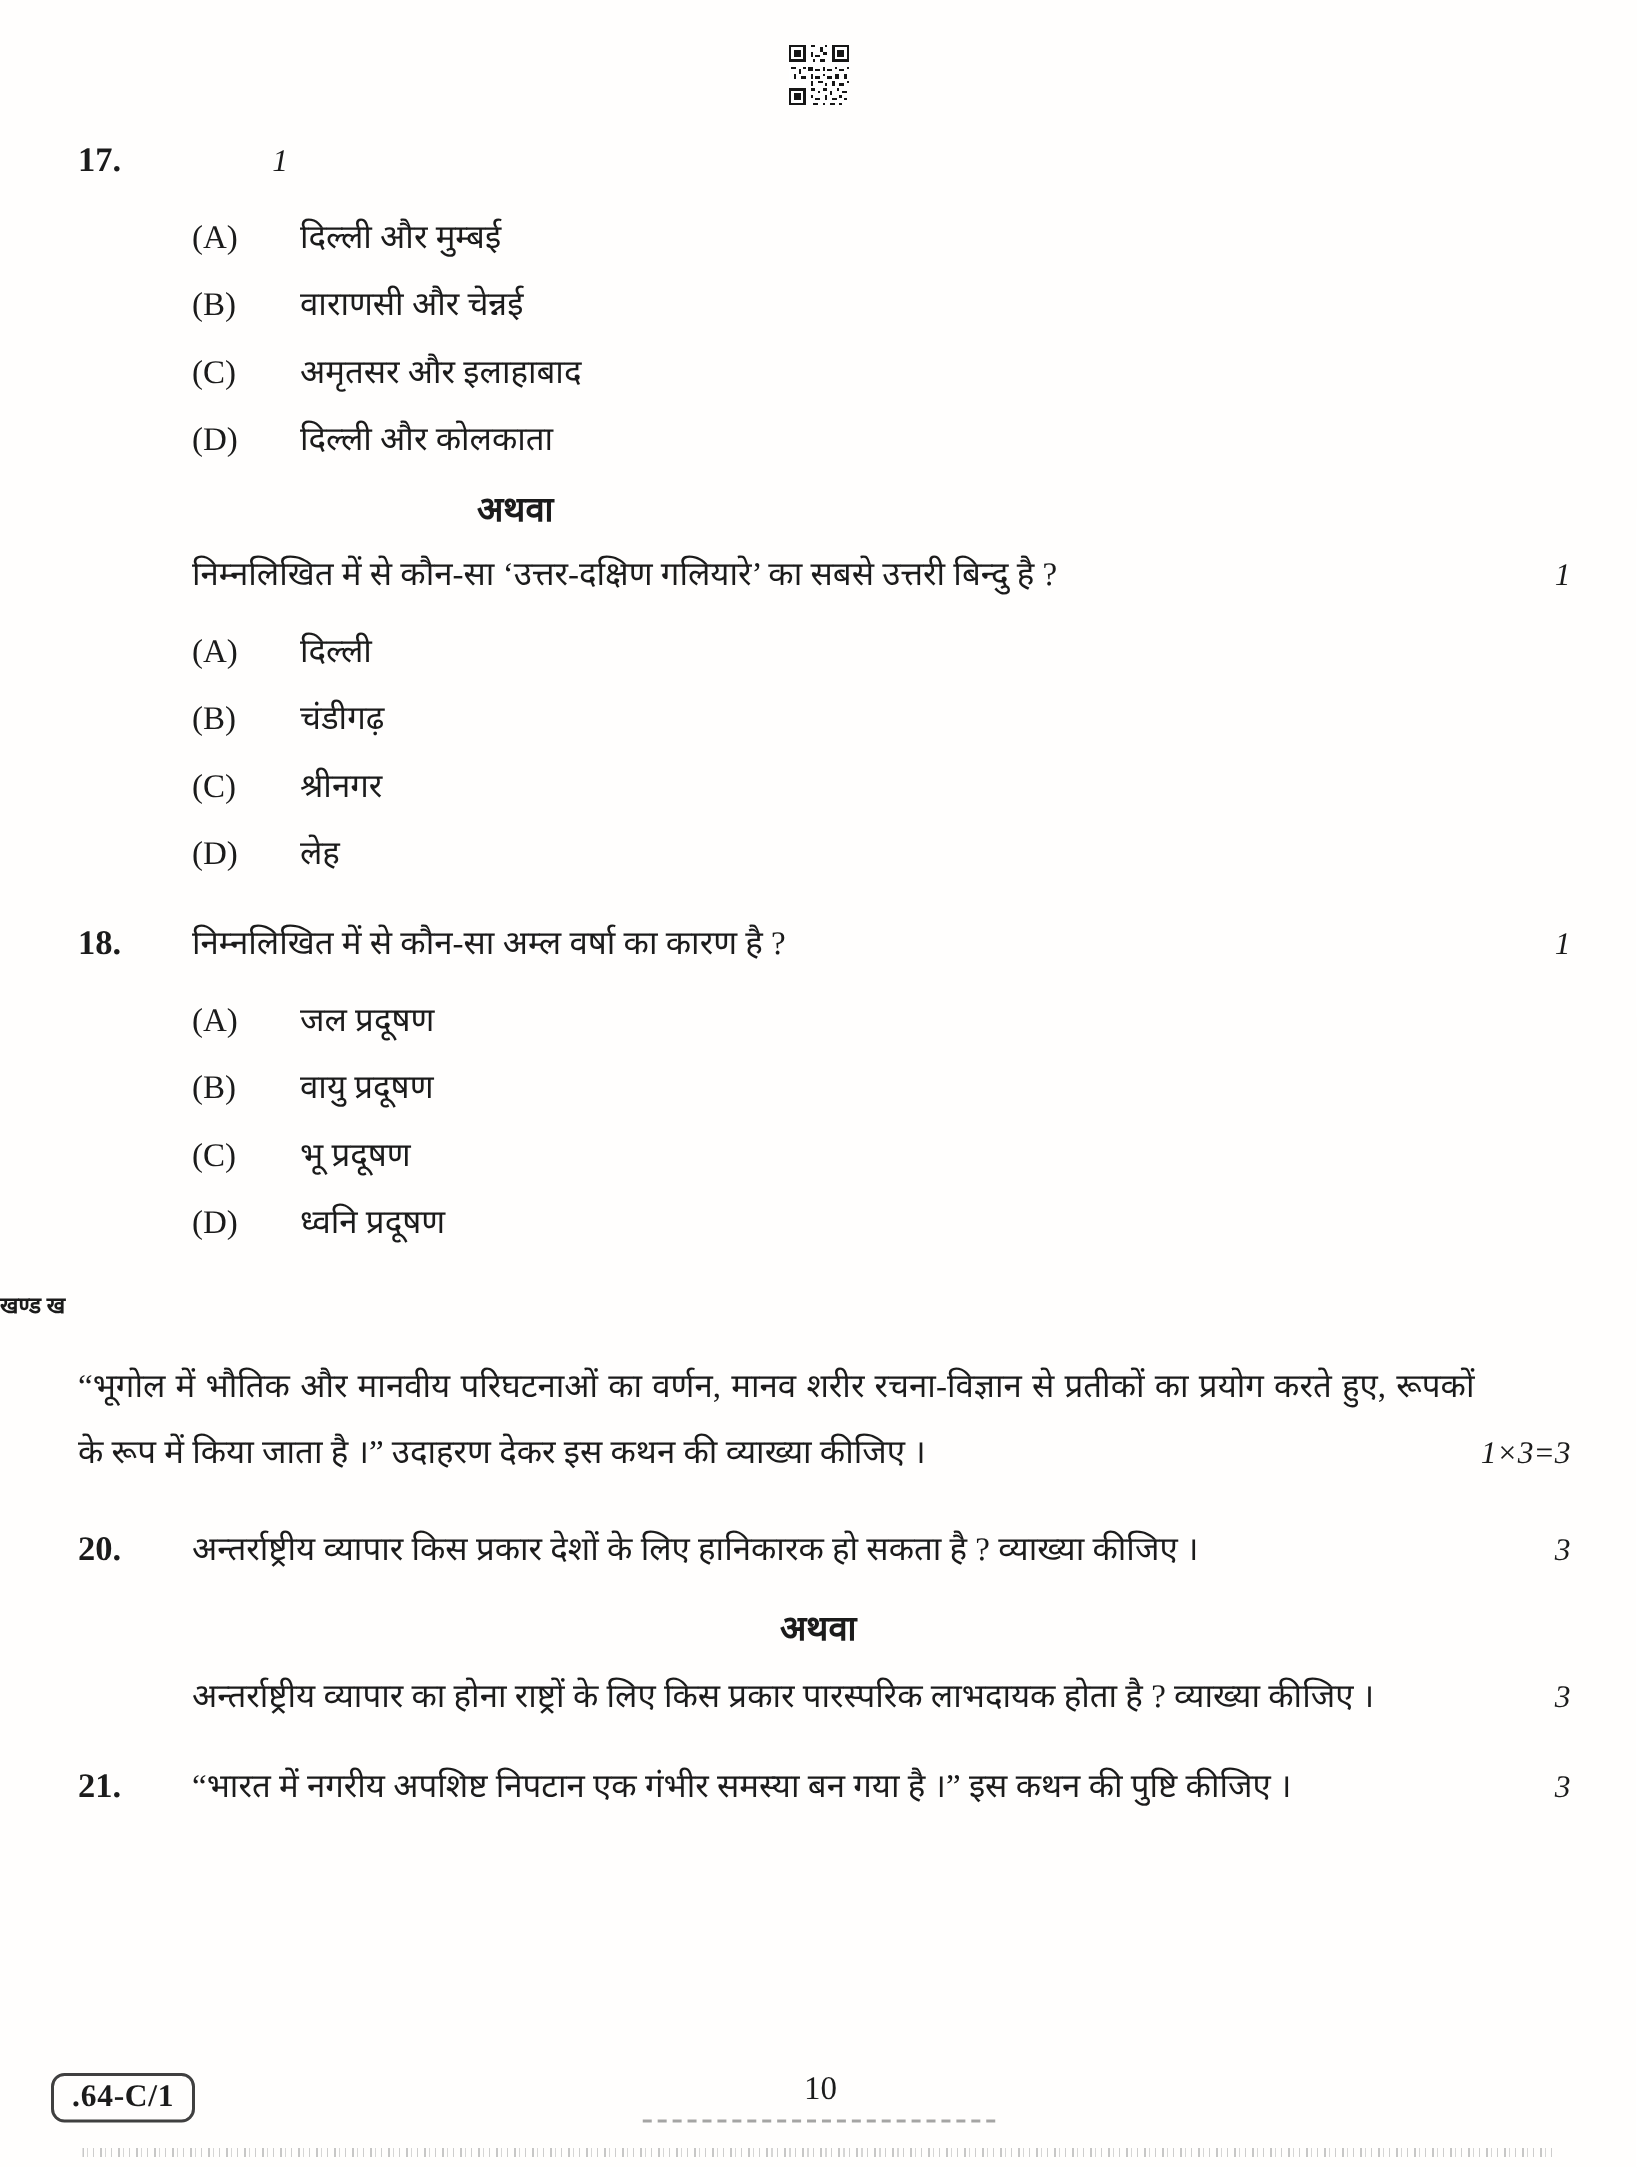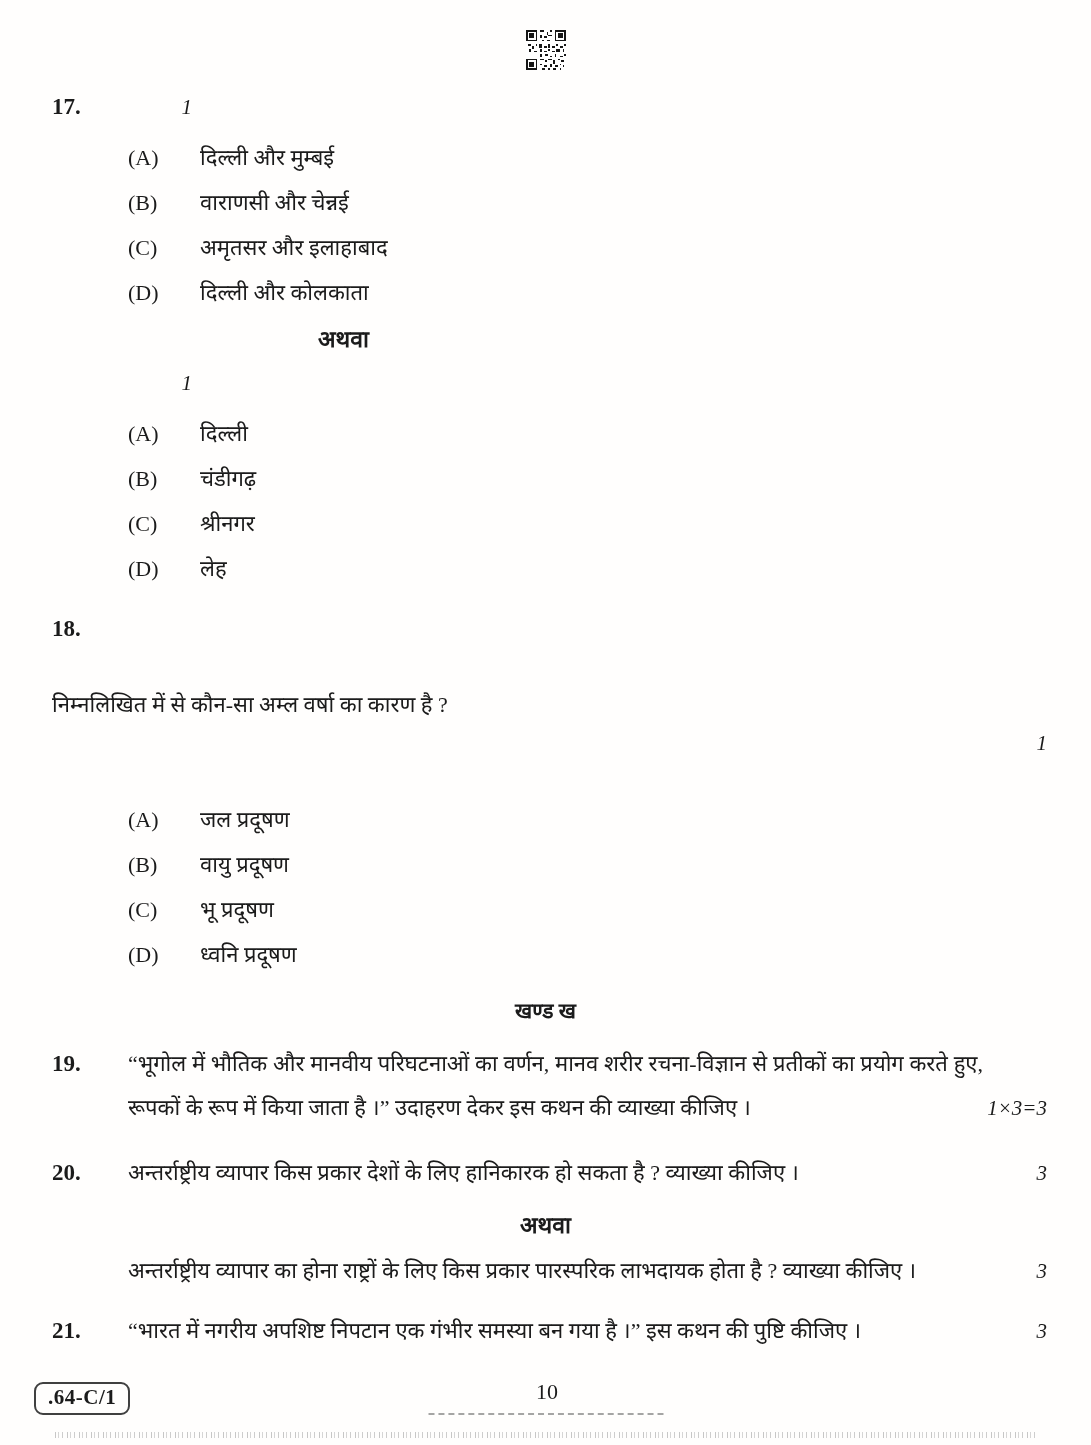--- a/index.html
+++ b/index.html
@@ -44,23 +44,22 @@
   .options { margin-top: 2px; }
   .opt { display: flex; margin: 0 44px 0 128px; padding-top: 14px; }
   .opt-label { flex: 0 0 72px; font-size: 22px; line-height: 31px; }
   .opt-text  { font-size: 22px; line-height: 31px; }
 
   .or { font-weight: 700; font-size: 23px; margin-top: 16px; line-height: 32px; }
   .or.left { margin-left: 318px; }
   .or.center { text-align: center; }
 
   .section-heading {
-    text-align: center;
     font-weight: 700;
-    font-size: 21px;
+    font-size: 15px;
     margin-top: 24px;
     margin-bottom: 2px;
     line-height: 34px;
   }
 
   .footer-code {
     position: absolute;
     left: 34px;
     bottom: 30px;
     border: 2px solid #404040;
@@ -186,20 +185,21 @@
         <span class="opt-text">अमृतसर और इलाहाबाद</span>
       </div>
       <div class="opt">
         <span class="opt-label">(D)</span>
         <span class="opt-text">दिल्ली और कोलकाता</span>
       </div>
     </div>
     <div class="or left">अथवा</div>
     <div class="q alt">
       <span class="q-num"></span>
+      <div class="q-text">निम्नलिखित में से कौन-सा ‘उत्तर-दक्षिण गलियारे’ का सबसे उत्तरी बिन्दु है ?</div>
       <span class="q-marks">1</span>
     </div>
     <div class="options">
       <div class="opt">
         <span class="opt-label">(A)</span>
         <span class="opt-text">दिल्ली</span>
       </div>
       <div class="opt">
         <span class="opt-label">(B)</span>
         <span class="opt-text">चंडीगढ़</span>
@@ -209,21 +209,21 @@
         <span class="opt-text">श्रीनगर</span>
       </div>
       <div class="opt">
         <span class="opt-label">(D)</span>
         <span class="opt-text">लेह</span>
       </div>
     </div>
   </section>
 
   <section>
-    <div class="q" style="margin-top:26px;flex-direction:column;">
+    <div class="q" style="margin-top:26px;">
       <span class="q-num">18.</span>
       <div class="q-text">निम्नलिखित में से कौन-सा अम्ल वर्षा का कारण है ?</div>
       <span class="q-marks">1</span>
     </div>
     <div class="options">
       <div class="opt">
         <span class="opt-label">(A)</span>
         <span class="opt-text">जल प्रदूषण</span>
       </div>
       <div class="opt">
@@ -238,21 +238,20 @@
         <span class="opt-label">(D)</span>
         <span class="opt-text">ध्वनि प्रदूषण</span>
       </div>
     </div>
   </section>
 
   <div class="section-heading">खण्ड ख</div>
 
   <section>
     <div class="q" style="margin-top:14px;">
-      <span class="q-num" style="line-height:44px;">19.</span>
       <div class="q-text wide">“भूगोल में भौतिक और मानवीय परिघटनाओं का वर्णन, मानव शरीर रचना-विज्ञान से प्रतीकों का प्रयोग करते हुए, रूपकों के रूप में किया जाता है ।” उदाहरण देकर इस कथन की व्याख्या कीजिए ।</div>
       <span class="q-marks" style="line-height:44px;">1×3=3</span>
     </div>
   </section>
 
   <section>
     <div class="q" style="margin-top:22px;">
       <span class="q-num" style="line-height:42px;">20.</span>
       <div class="q-text wide" style="line-height:42px;">अन्तर्राष्ट्रीय व्यापार किस प्रकार देशों के लिए हानिकारक हो सकता है ? व्याख्या कीजिए ।</div>
       <span class="q-marks" style="line-height:42px;">3</span>

